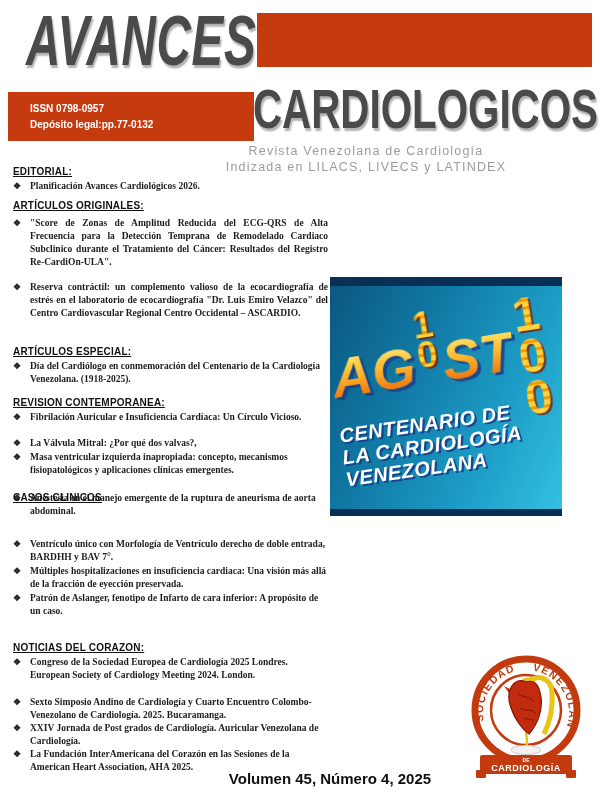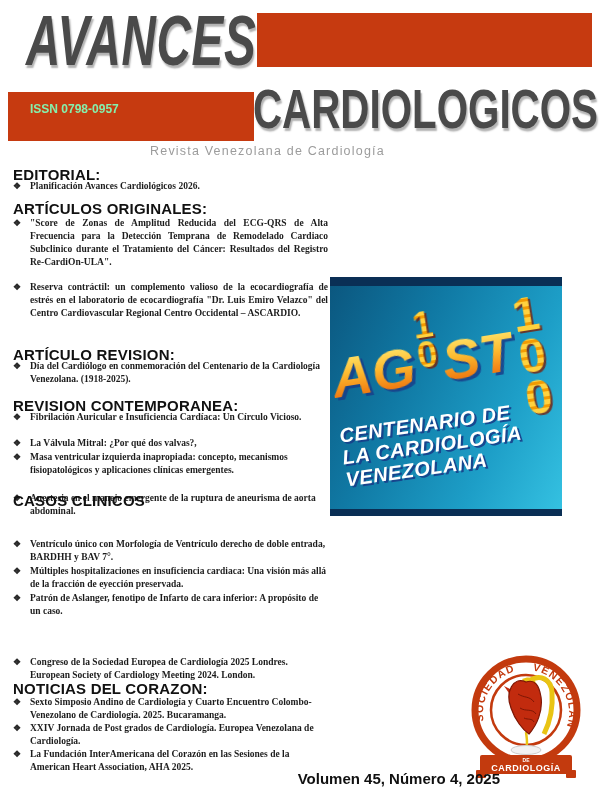--- a/index.html
+++ b/index.html
@@ -7,31 +7,31 @@
         font-family:"Liberation Sans", sans-serif;}
 
   
   .red{background:#c63a10;}
   .block-tr{position:absolute;left:257px;top:13px;width:335px;height:54px;}
   .title-avances{position:absolute;left:26px;top:8px;font-size:70px;line-height:66px;
     font-weight:bold;font-style:italic;color:#4a4a4a;letter-spacing:1px;
     transform:scaleX(0.68);transform-origin:left top;white-space:nowrap;
     text-shadow:2px 3px 2px rgba(0,0,0,0.30);}
   .issn-bar{position:absolute;left:8px;top:92px;width:246px;height:49px;
-    color:#86efac;font-size:12px;font-weight:bold;line-height:16px;padding:9px 0 0 22px;
+    color:#ffffff;font-size:10px;font-weight:bold;line-height:16px;padding:9px 0 0 22px;
     box-sizing:border-box;}
   .title-cardio{position:absolute;left:253px;top:80px;font-size:56px;line-height:58px;
     font-weight:bold;color:#4a4a4a;letter-spacing:0;transform:scaleX(0.72);
     transform-origin:left top;white-space:nowrap;text-shadow:2px 3px 2px rgba(0,0,0,0.30);}
-  .subtitle{position:absolute;left:150px;top:143px;width:432px;text-align:left;
+  .subtitle{position:absolute;left:150px;top:143px;width:432px;text-align:center;
     color:#9c9c9c;font-size:12.5px;line-height:16px;letter-spacing:1.2px;}
 
   
-  .h{position:absolute;left:13px;font-size:15px;font-weight:bold;color:#111;
-     letter-spacing:0.2px;text-align:center;}
+  .h{position:absolute;left:13px;font-size:10px;font-weight:bold;color:#111;
+     text-decoration:underline;letter-spacing:0.2px;text-align:center;}
   .it{position:absolute;left:13px;width:315px;display:flex;font-size:9.5px;
       font-weight:600;color:#1c1c1c;line-height:13px;}
   .it .blt{flex:0 0 17px;font-size:9px;color:#2a2a2a;}
   .it .txt{flex:1;font-family:Liberation Serif, serif;}
   .just .txt{text-align:justify;}
 
   
   .poster{position:absolute;left:330px;top:277px;width:232px;height:239px;
     background:linear-gradient(115deg,#0b567e 0%,#1079a4 35%,#1d9ec7 70%,#35c2e2 100%);
     overflow:hidden;}
@@ -56,55 +56,57 @@
   .stack-right .digit{font-size:48px;line-height:42px;}
   .poster-caption{position:absolute;left:8px;top:148px;transform:rotate(-8deg);
     transform-origin:left top;color:#fff;font-size:20px;line-height:22px;font-weight:900;
     font-style:italic;letter-spacing:0.5px;white-space:nowrap;
     text-shadow:2px 2px 0 rgba(23,62,138,0.9);}
 
   
   .logo{position:absolute;left:466px;top:652px;width:120px;height:134px;}
 
   
-  .volume{position:absolute;left:160px;top:770px;width:340px;text-align:right;
+  .volume{position:absolute;left:160px;top:770px;width:340px;text-align:center;
     font-size:15px;font-weight:bold;color:#101010;}
 </style>
 </head>
 <body>
 
 <div class="page">
 
   <div class="block-tr red"></div>
   <div class="title-avances">AVANCES</div>
   <div class="issn-bar red">
     <div>ISSN 0798-0957</div>
+    <div>Depósito legal:pp.77-0132</div>
   </div>
   <div class="title-cardio">CARDIOLOGICOS</div>
   <div class="subtitle">
     <div>Revista Venezolana de Cardiología</div>
+    <div>Indizada en LILACS, LIVECS y LATINDEX</div>
   </div>
 
   <div class="h" style="top:166px">EDITORIAL:</div>
   <div class="it" style="top:180px">
     <span class="blt">❖</span>
     <span class="txt">Planificación Avances Cardiológicos 2026.</span>
   </div>
 
   <div class="h" style="top:200px">ARTÍCULOS ORIGINALES:</div>
   <div class="it just" style="top:217px">
     <span class="blt">❖</span>
     <span class="txt">"Score de Zonas de Amplitud Reducida del ECG-QRS de Alta Frecuencia para la Detección Temprana de Remodelado Cardiaco Subclinico durante el Tratamiento del Cáncer: Resultados del Registro Re-CardiOn-ULA".</span>
   </div>
   <div class="it just" style="top:281px">
     <span class="blt">❖</span>
     <span class="txt">Reserva contráctil: un complemento valioso de la ecocardiografía de estrés en el laboratorio de ecocardiografía "Dr. Luis Emiro Velazco" del Centro Cardiovascular Regional Centro Occidental – ASCARDIO.</span>
   </div>
 
-  <div class="h" style="top:346px">ARTÍCULO REVISION:</div>
+  <div class="h" style="top:346px">ARTÍCULOS ESPECIAL:</div>
   <div class="it" style="top:360px">
     <span class="blt">❖</span>
     <span class="txt">Día del Cardiólogo en conmemoración del Centenario de la Cardiología Venezolana.  (1918-2025).</span>
   </div>
 
   <div class="h" style="top:397px">REVISION CONTEMPORANEA:</div>
   <div class="it" style="top:411px">
     <span class="blt">❖</span>
     <span class="txt">Fibrilación Auricular e Insuficiencia Cardíaca: Un Círculo Vicioso.</span>
   </div>
@@ -128,32 +130,32 @@
   </div>
   <div class="it" style="top:565px">
     <span class="blt">❖</span>
     <span class="txt">Múltiples hospitalizaciones en insuficiencia cardiaca: Una visión más allá de la fracción de eyección preservada.</span>
   </div>
   <div class="it" style="top:592px">
     <span class="blt">❖</span>
     <span class="txt">Patrón de Aslanger, fenotipo de Infarto de cara inferior: A propósito de un caso.</span>
   </div>
 
-  <div class="h" style="top:680px">NOTICIAS DEL CORAZON:</div>
+  <div class="h" style="top:642px">NOTICIAS DEL CORAZON:</div>
   <div class="it" style="top:656px">
     <span class="blt">❖</span>
     <span class="txt">Congreso de la Sociedad Europea de Cardiología 2025 Londres. European Society of Cardiology Meeting 2024. London.</span>
   </div>
   <div class="it" style="top:696px">
     <span class="blt">❖</span>
     <span class="txt">Sexto Simposio Andino de Cardiología y Cuarto Encuentro Colombo-Venezolano de Cardiología. 2025. Bucaramanga.</span>
   </div>
   <div class="it" style="top:722px">
     <span class="blt">❖</span>
-    <span class="txt">XXIV Jornada de Post grados de Cardiología. Europea Venezolana de Cardiología.</span>
+    <span class="txt">XXIV Jornada de Post grados de Cardiología. Auricular Venezolana de Cardiología.</span>
   </div>
   <div class="it" style="top:748px">
     <span class="blt">❖</span>
     <span class="txt">La Fundación InterAmericana del Corazón en las Sesiones de la American Heart Association, AHA 2025.</span>
   </div>
 
   <div class="poster">
     <div class="bar-top"></div>
     <div class="bar-bottom"></div>
 

